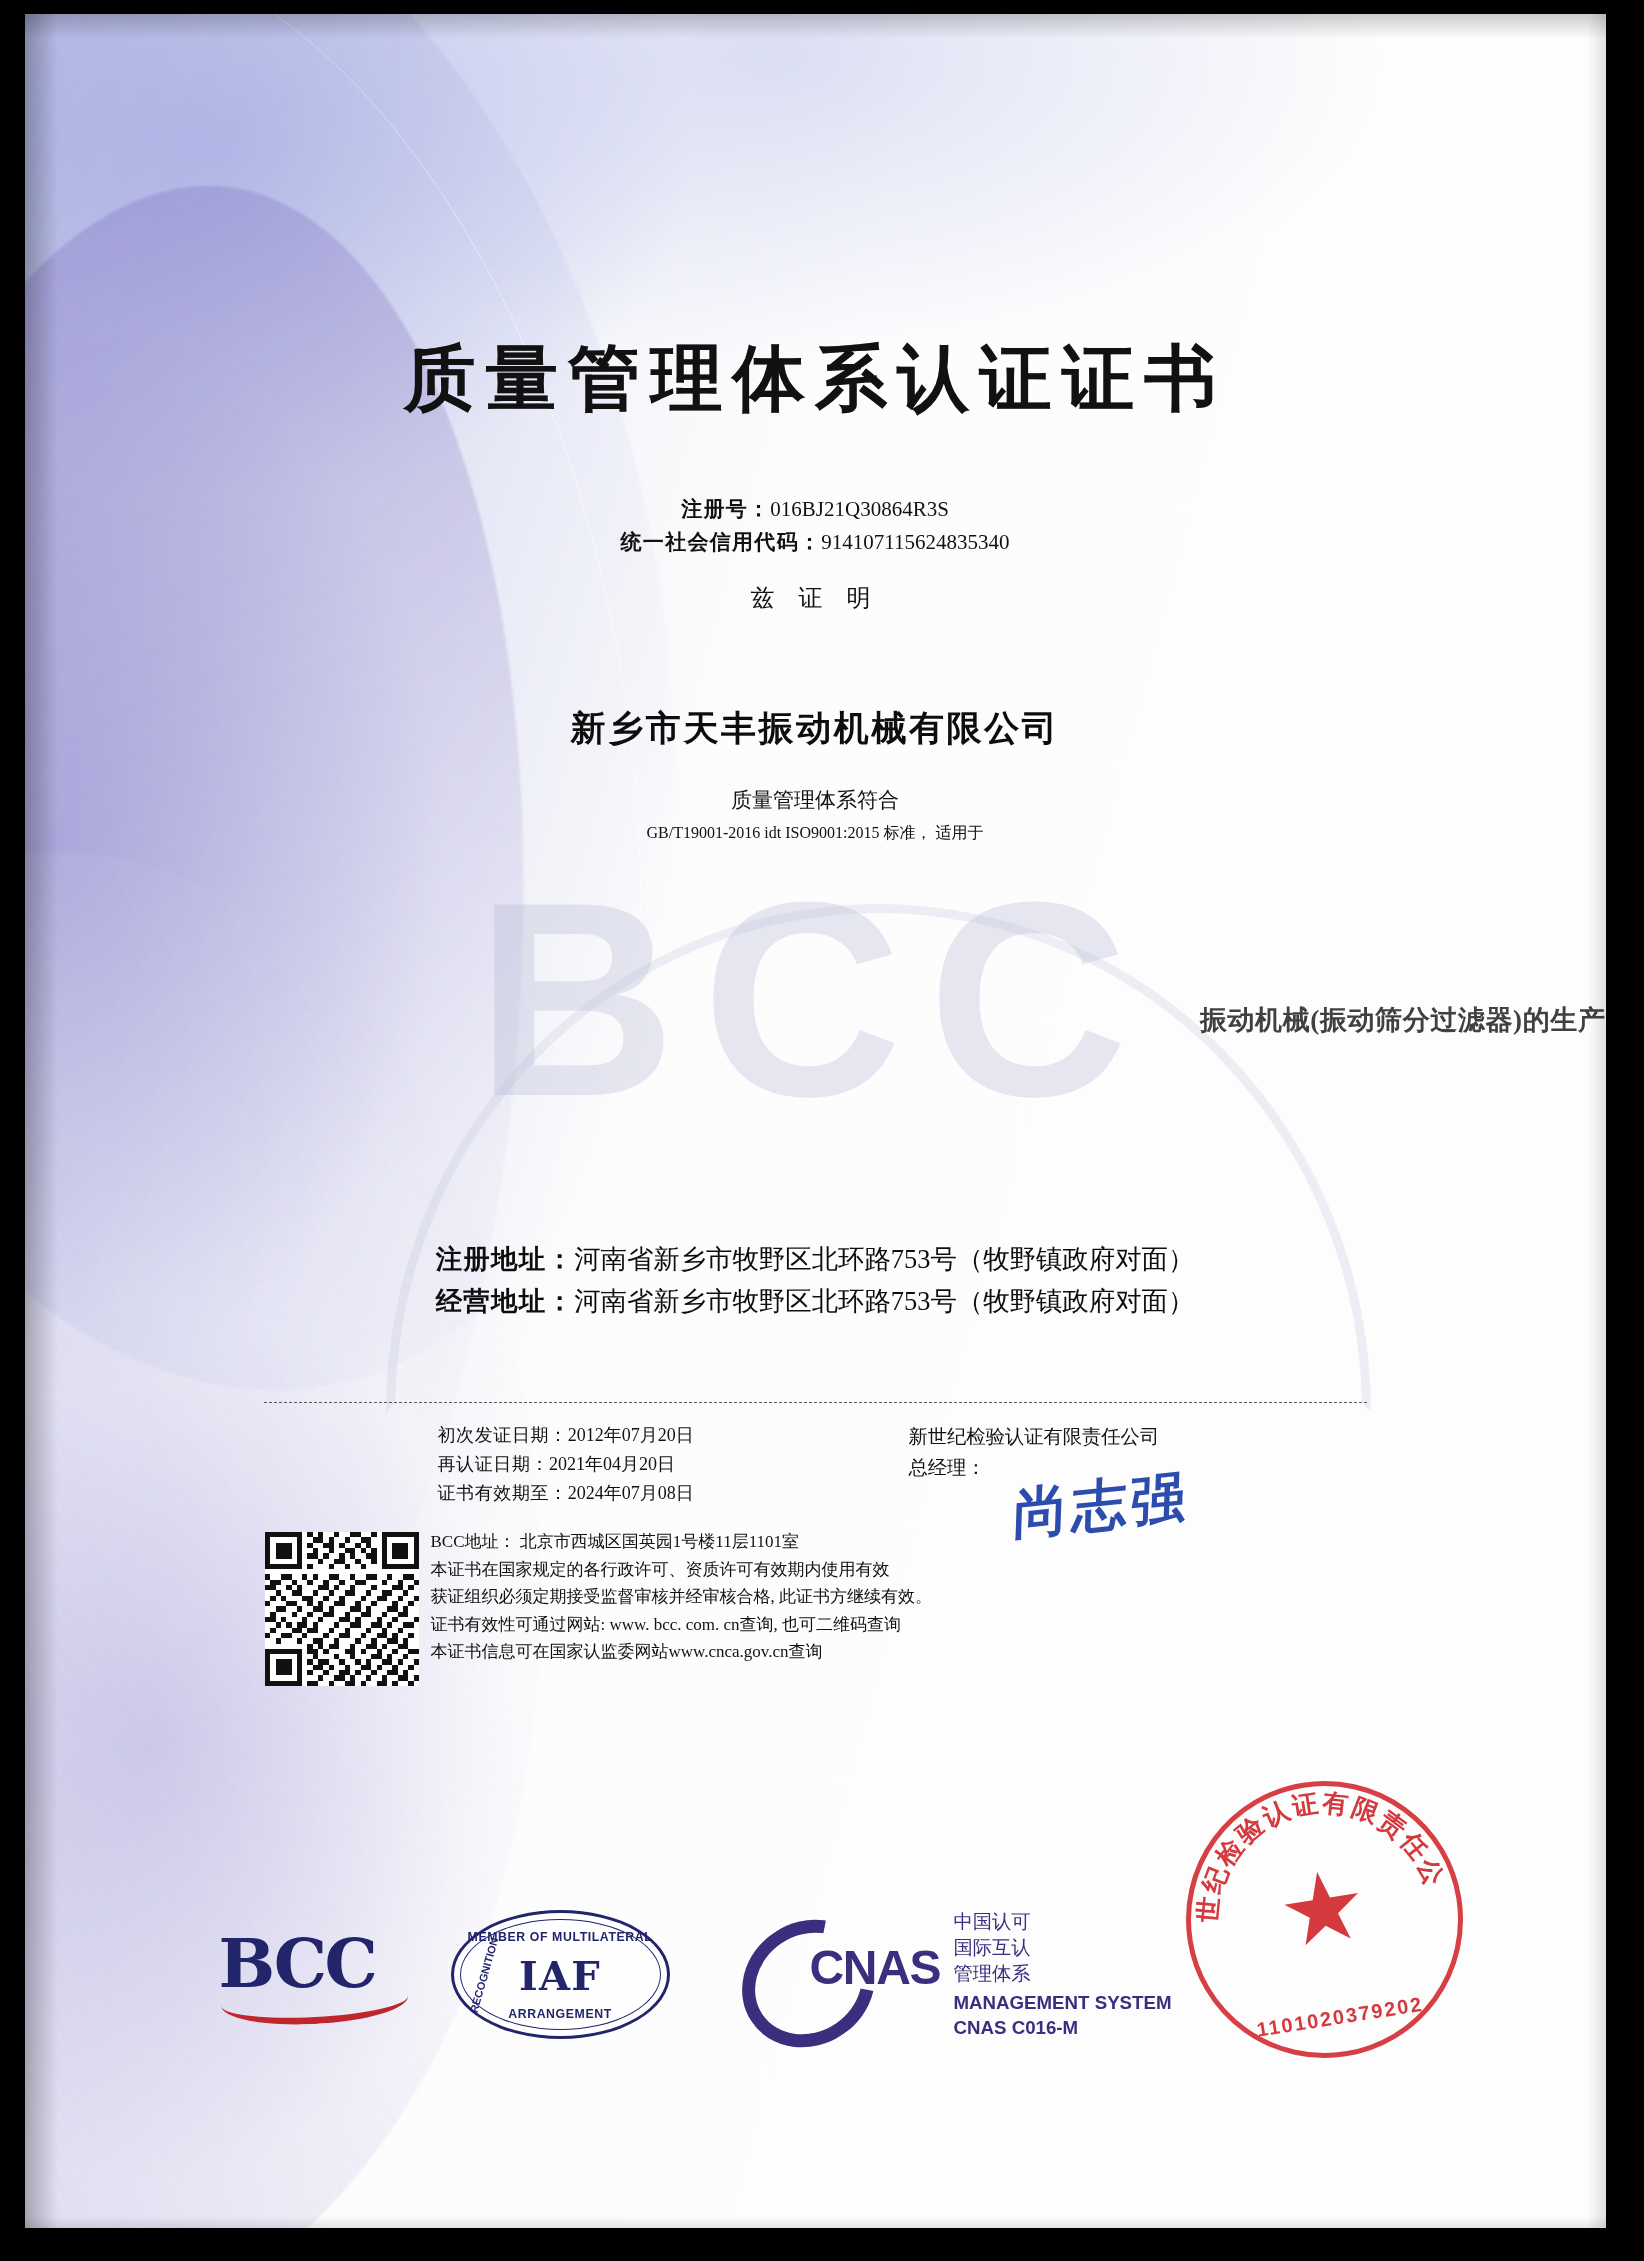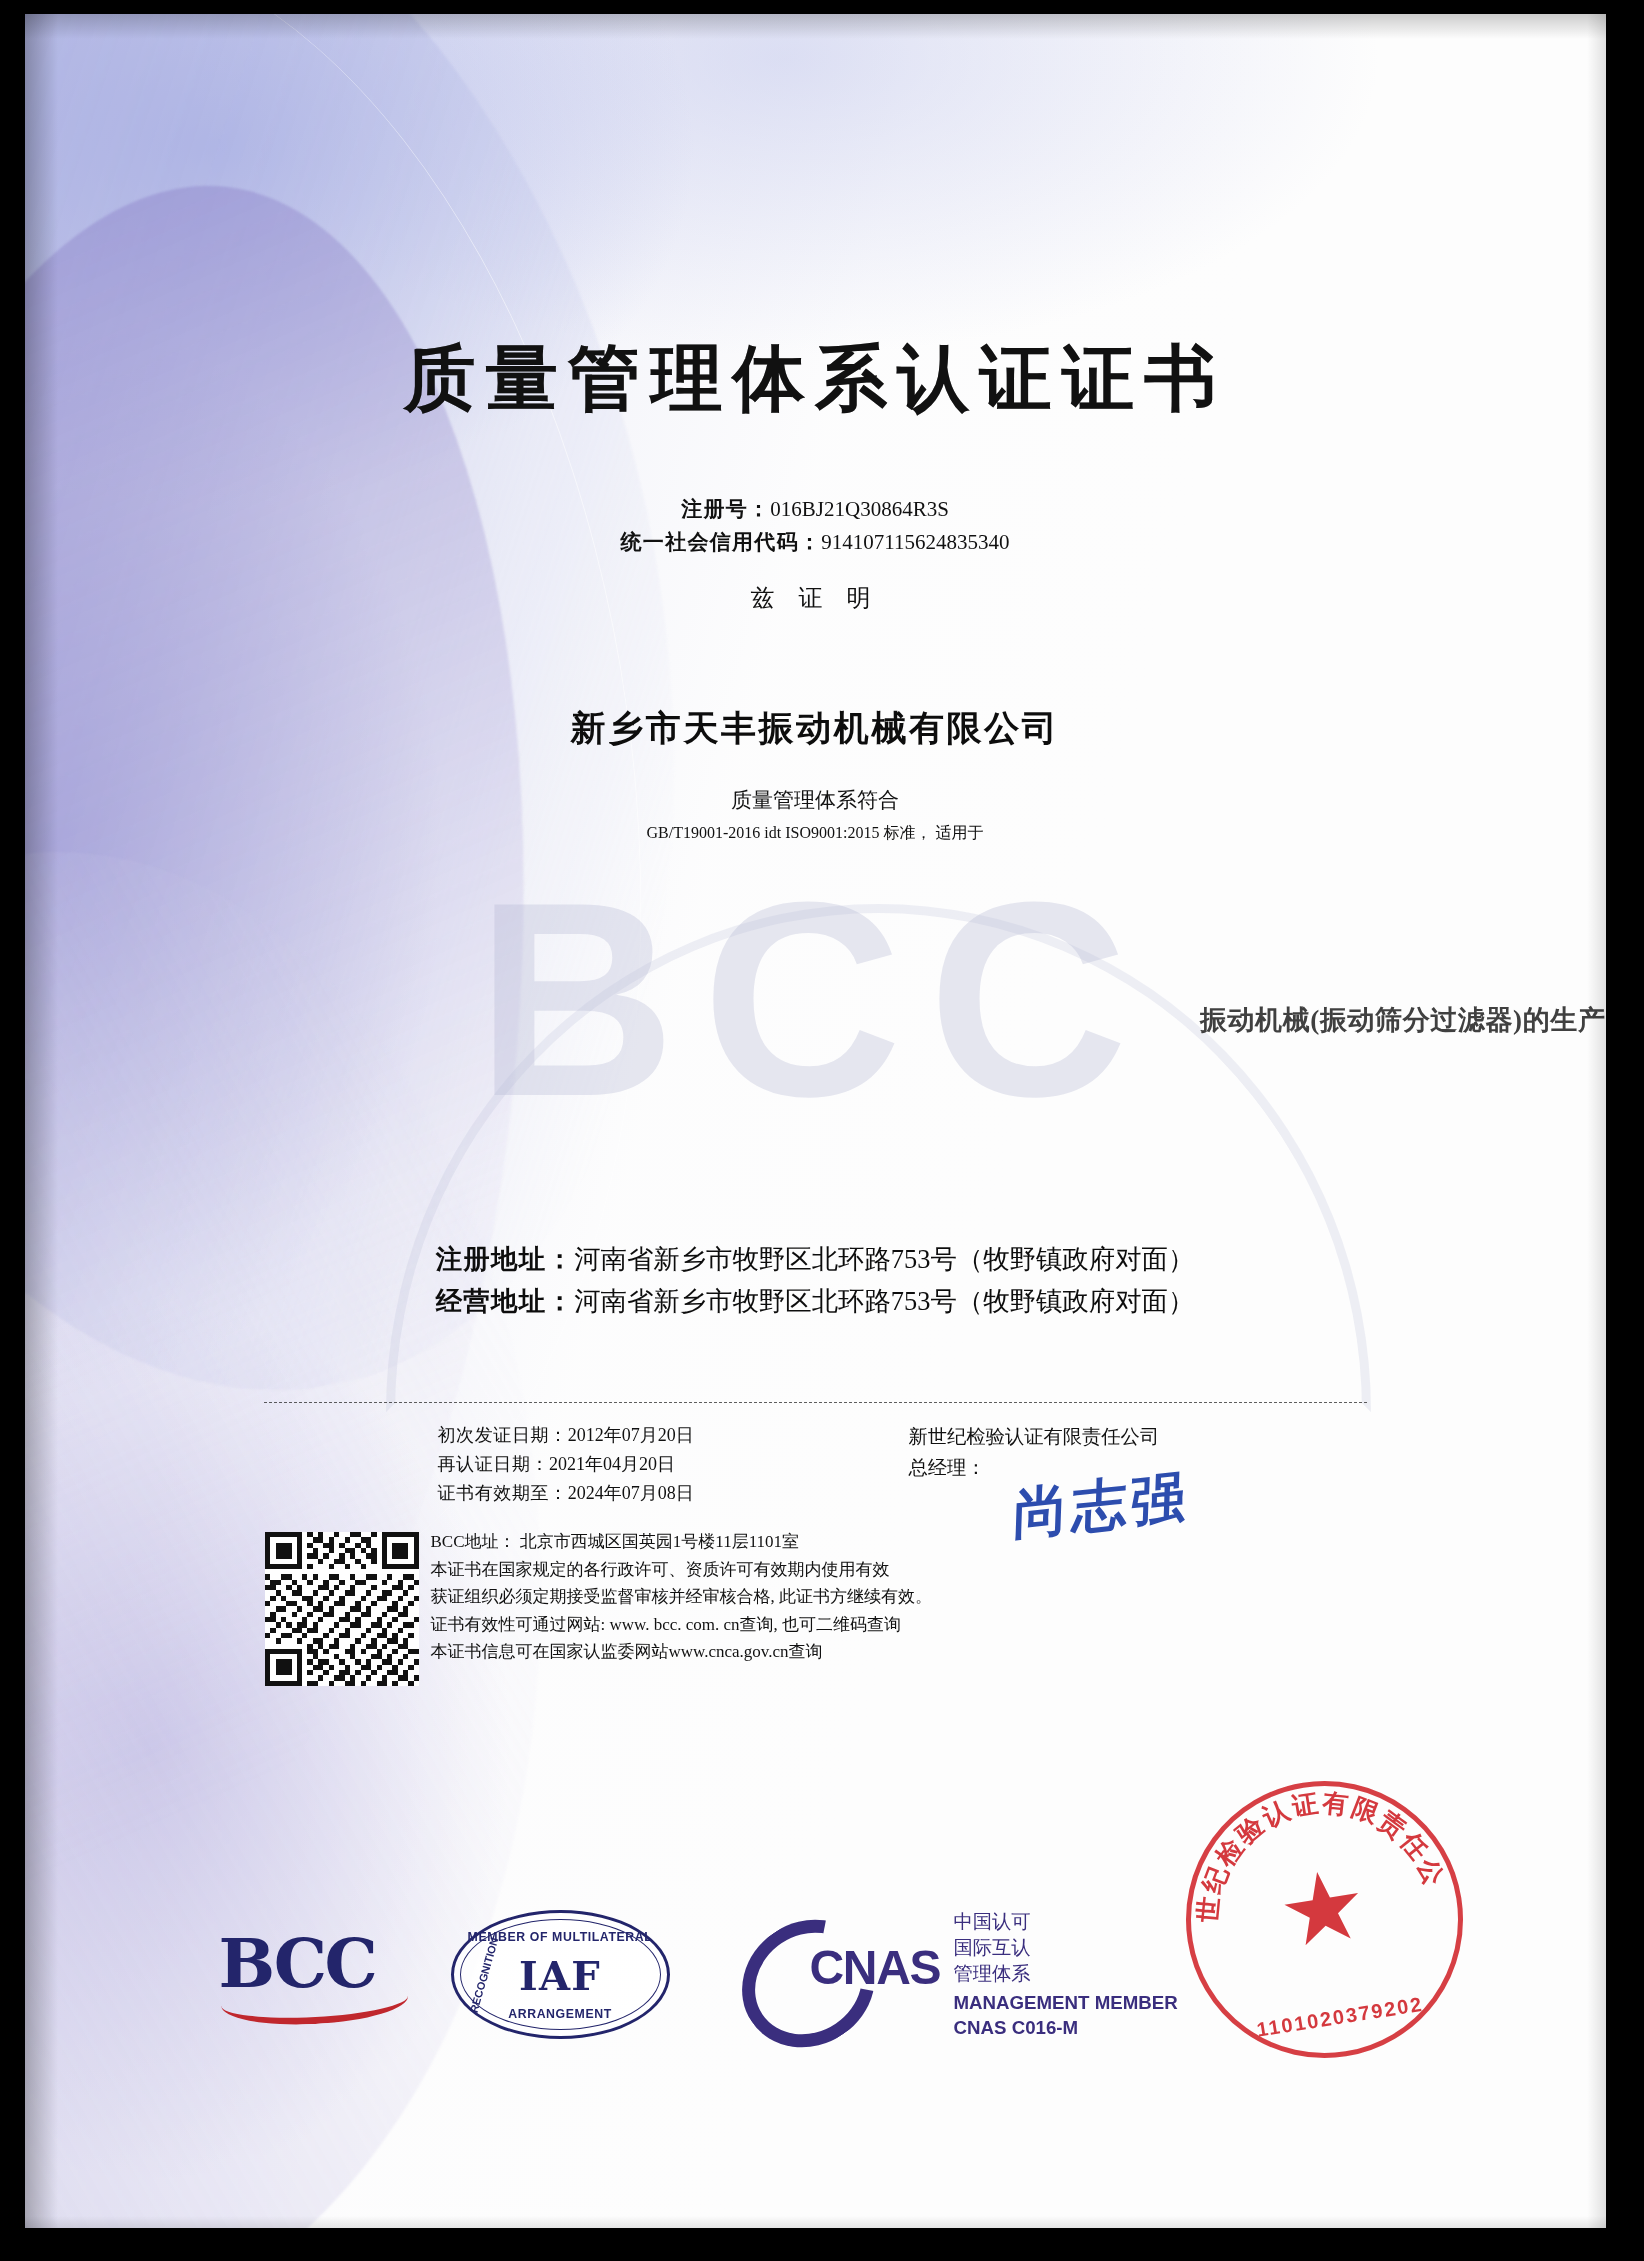--- a/index.html
+++ b/index.html
@@ -766,21 +766,21 @@
 
         <div class="cnas-logo">
           <div class="cnas-ring"></div>
           <div class="cnas-text">CNAS</div>
         </div>
 
         <div class="cnas-desc">
           <div class="cn">中国认可</div>
           <div class="cn">国际互认</div>
           <div class="cn">管理体系</div>
-          <div class="en">MANAGEMENT MEMBER</div>
+          <div class="en">MANAGEMENT SYSTEM</div>
           <div class="code">CNAS C016-M</div>
         </div>
       </div>
 
       <div class="seal">
         <div class="seal-ring"></div>
         <svg class="seal-arc-text" viewBox="0 0 430 430" aria-hidden="true">
           <defs>
             <path id="sealArc" d="M 48,215 A 167,167 0 0 1 382,215"></path>
           </defs>

